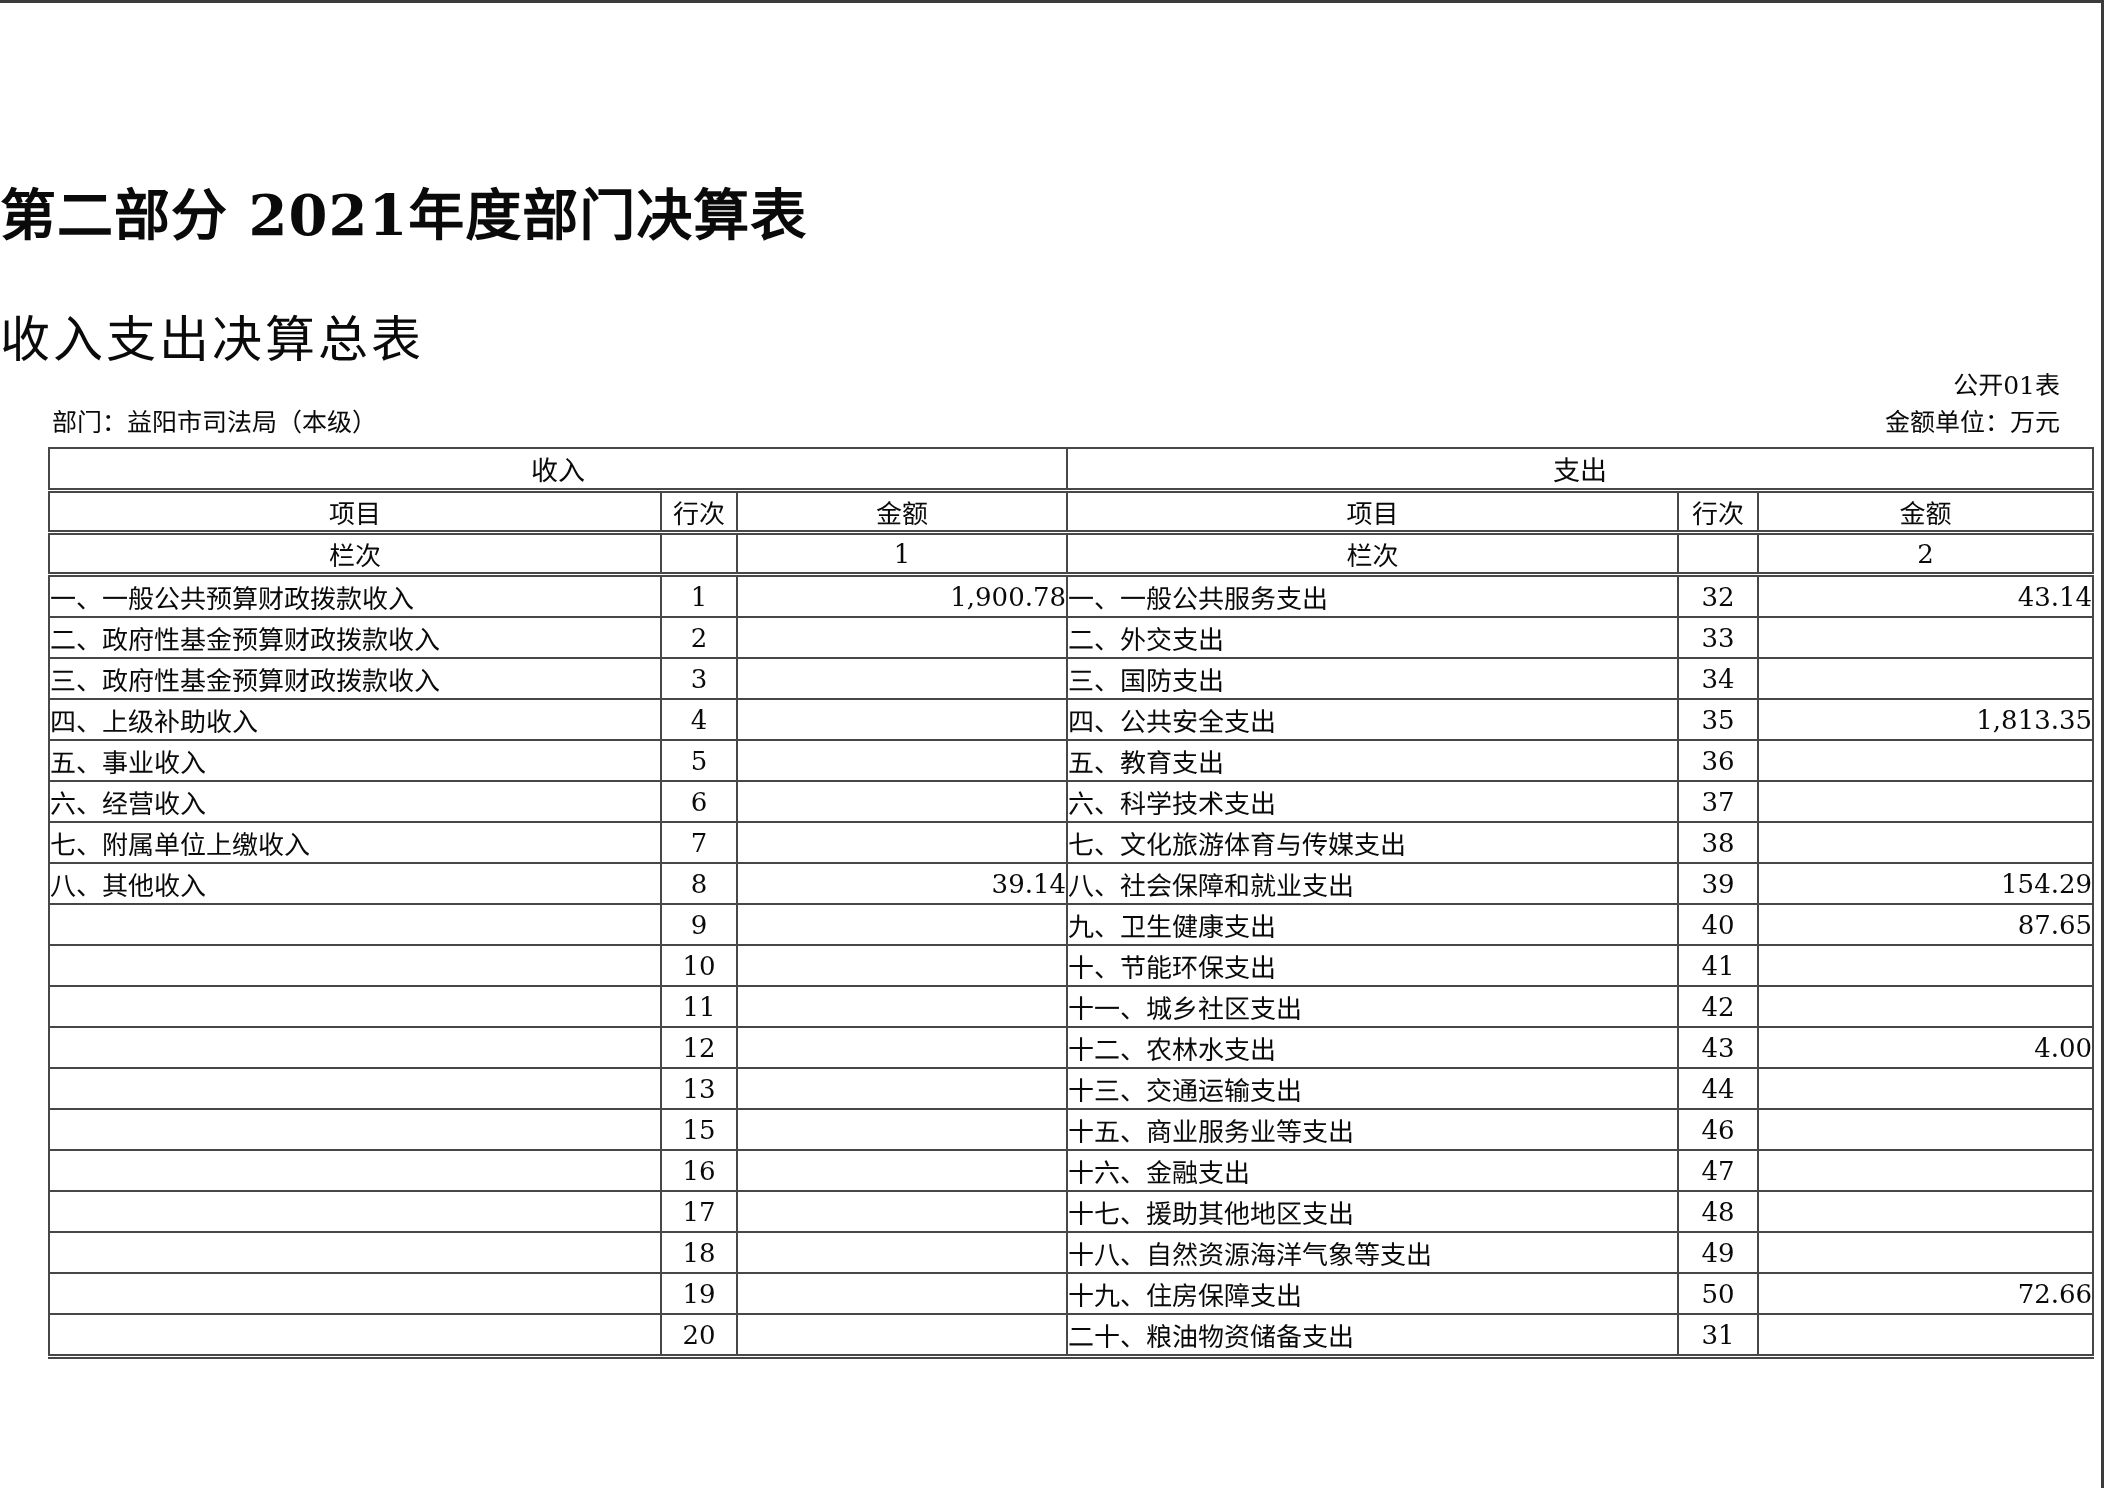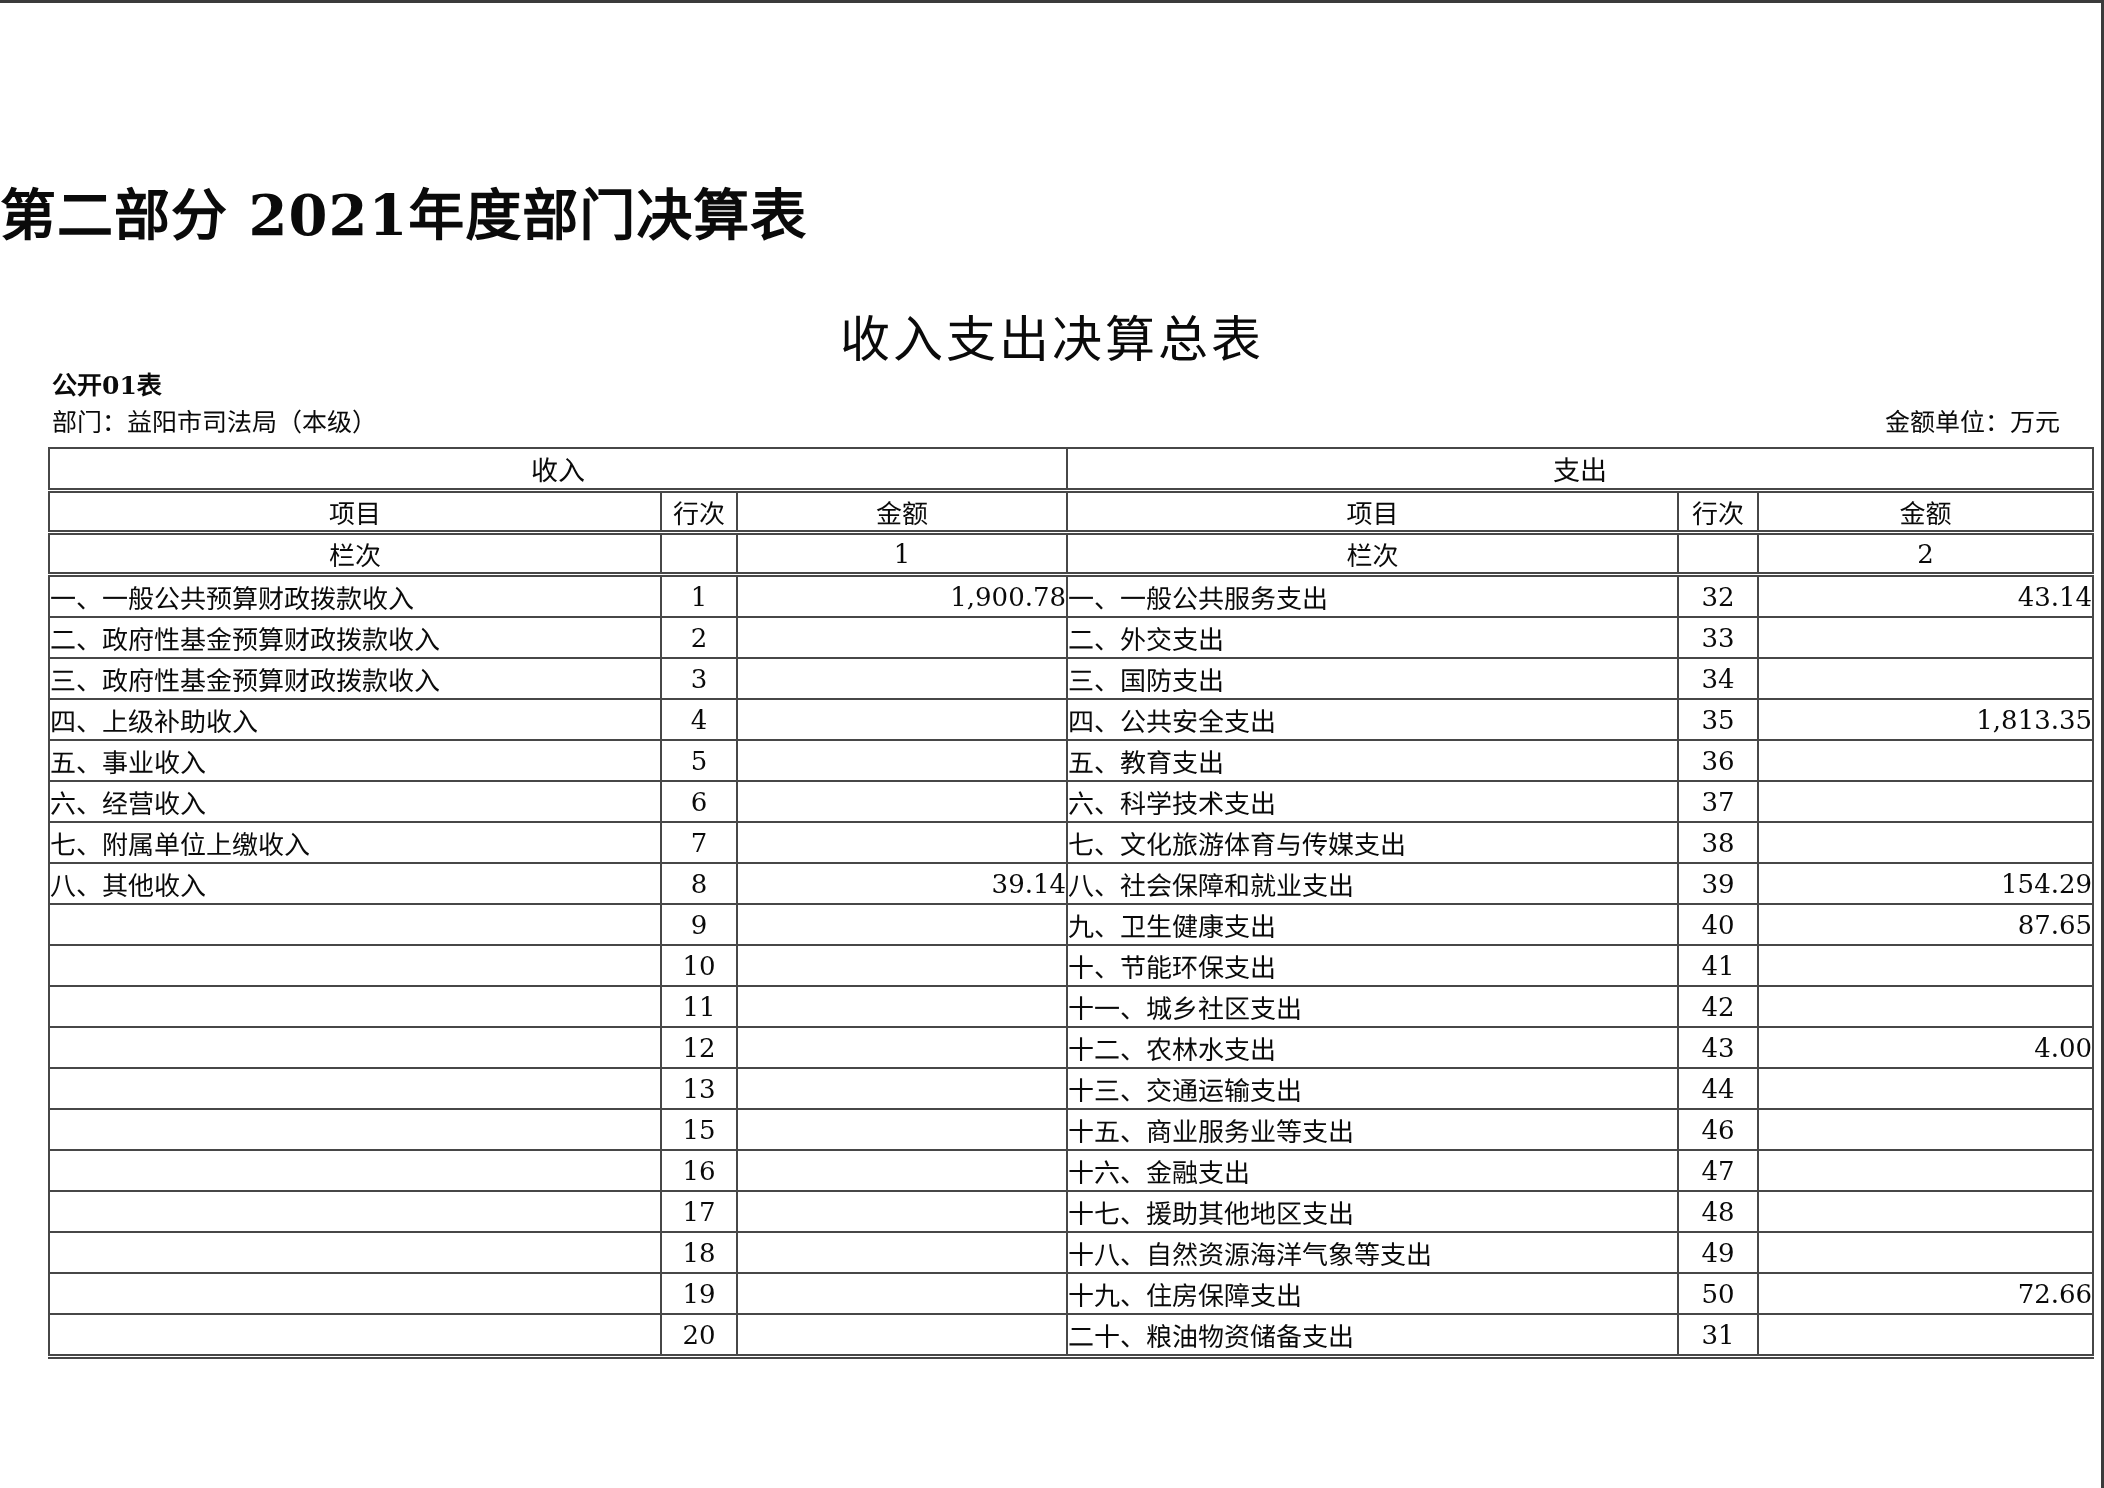--- a/index.html
+++ b/index.html
@@ -26,30 +26,30 @@
     background: #3b3b3b;
   }
   .part-title {
     position: absolute; top: 170px; left: 0; width: 100%;
     font-size: 56px; font-weight: bold;
     letter-spacing: 1px;
     white-space: pre;
   }
   .main-title {
     position: absolute; top: 299px; left: 0; width: 100%;
-    text-align: center;
+    text-align: left;
     font-size: 50px; font-weight: normal;
     letter-spacing: 3px;
   }
   .meta {
     position: absolute; left: 52px; top: 371px; width: 2008px;
     font-size: 25px;
     line-height: 30px;
   }
-  .meta .code-line { text-align: left; font-weight: bold; }
+  .meta .code-line { text-align: right; }
   .meta .dept-line {
     display: flex; justify-content: space-between;
     margin-top: 7px;
     text-align: right;
   }
   table.summary {
     position: absolute; left: 48px; top: 447px;
     width: 2044px;
     table-layout: fixed;
     border-collapse: collapse;

